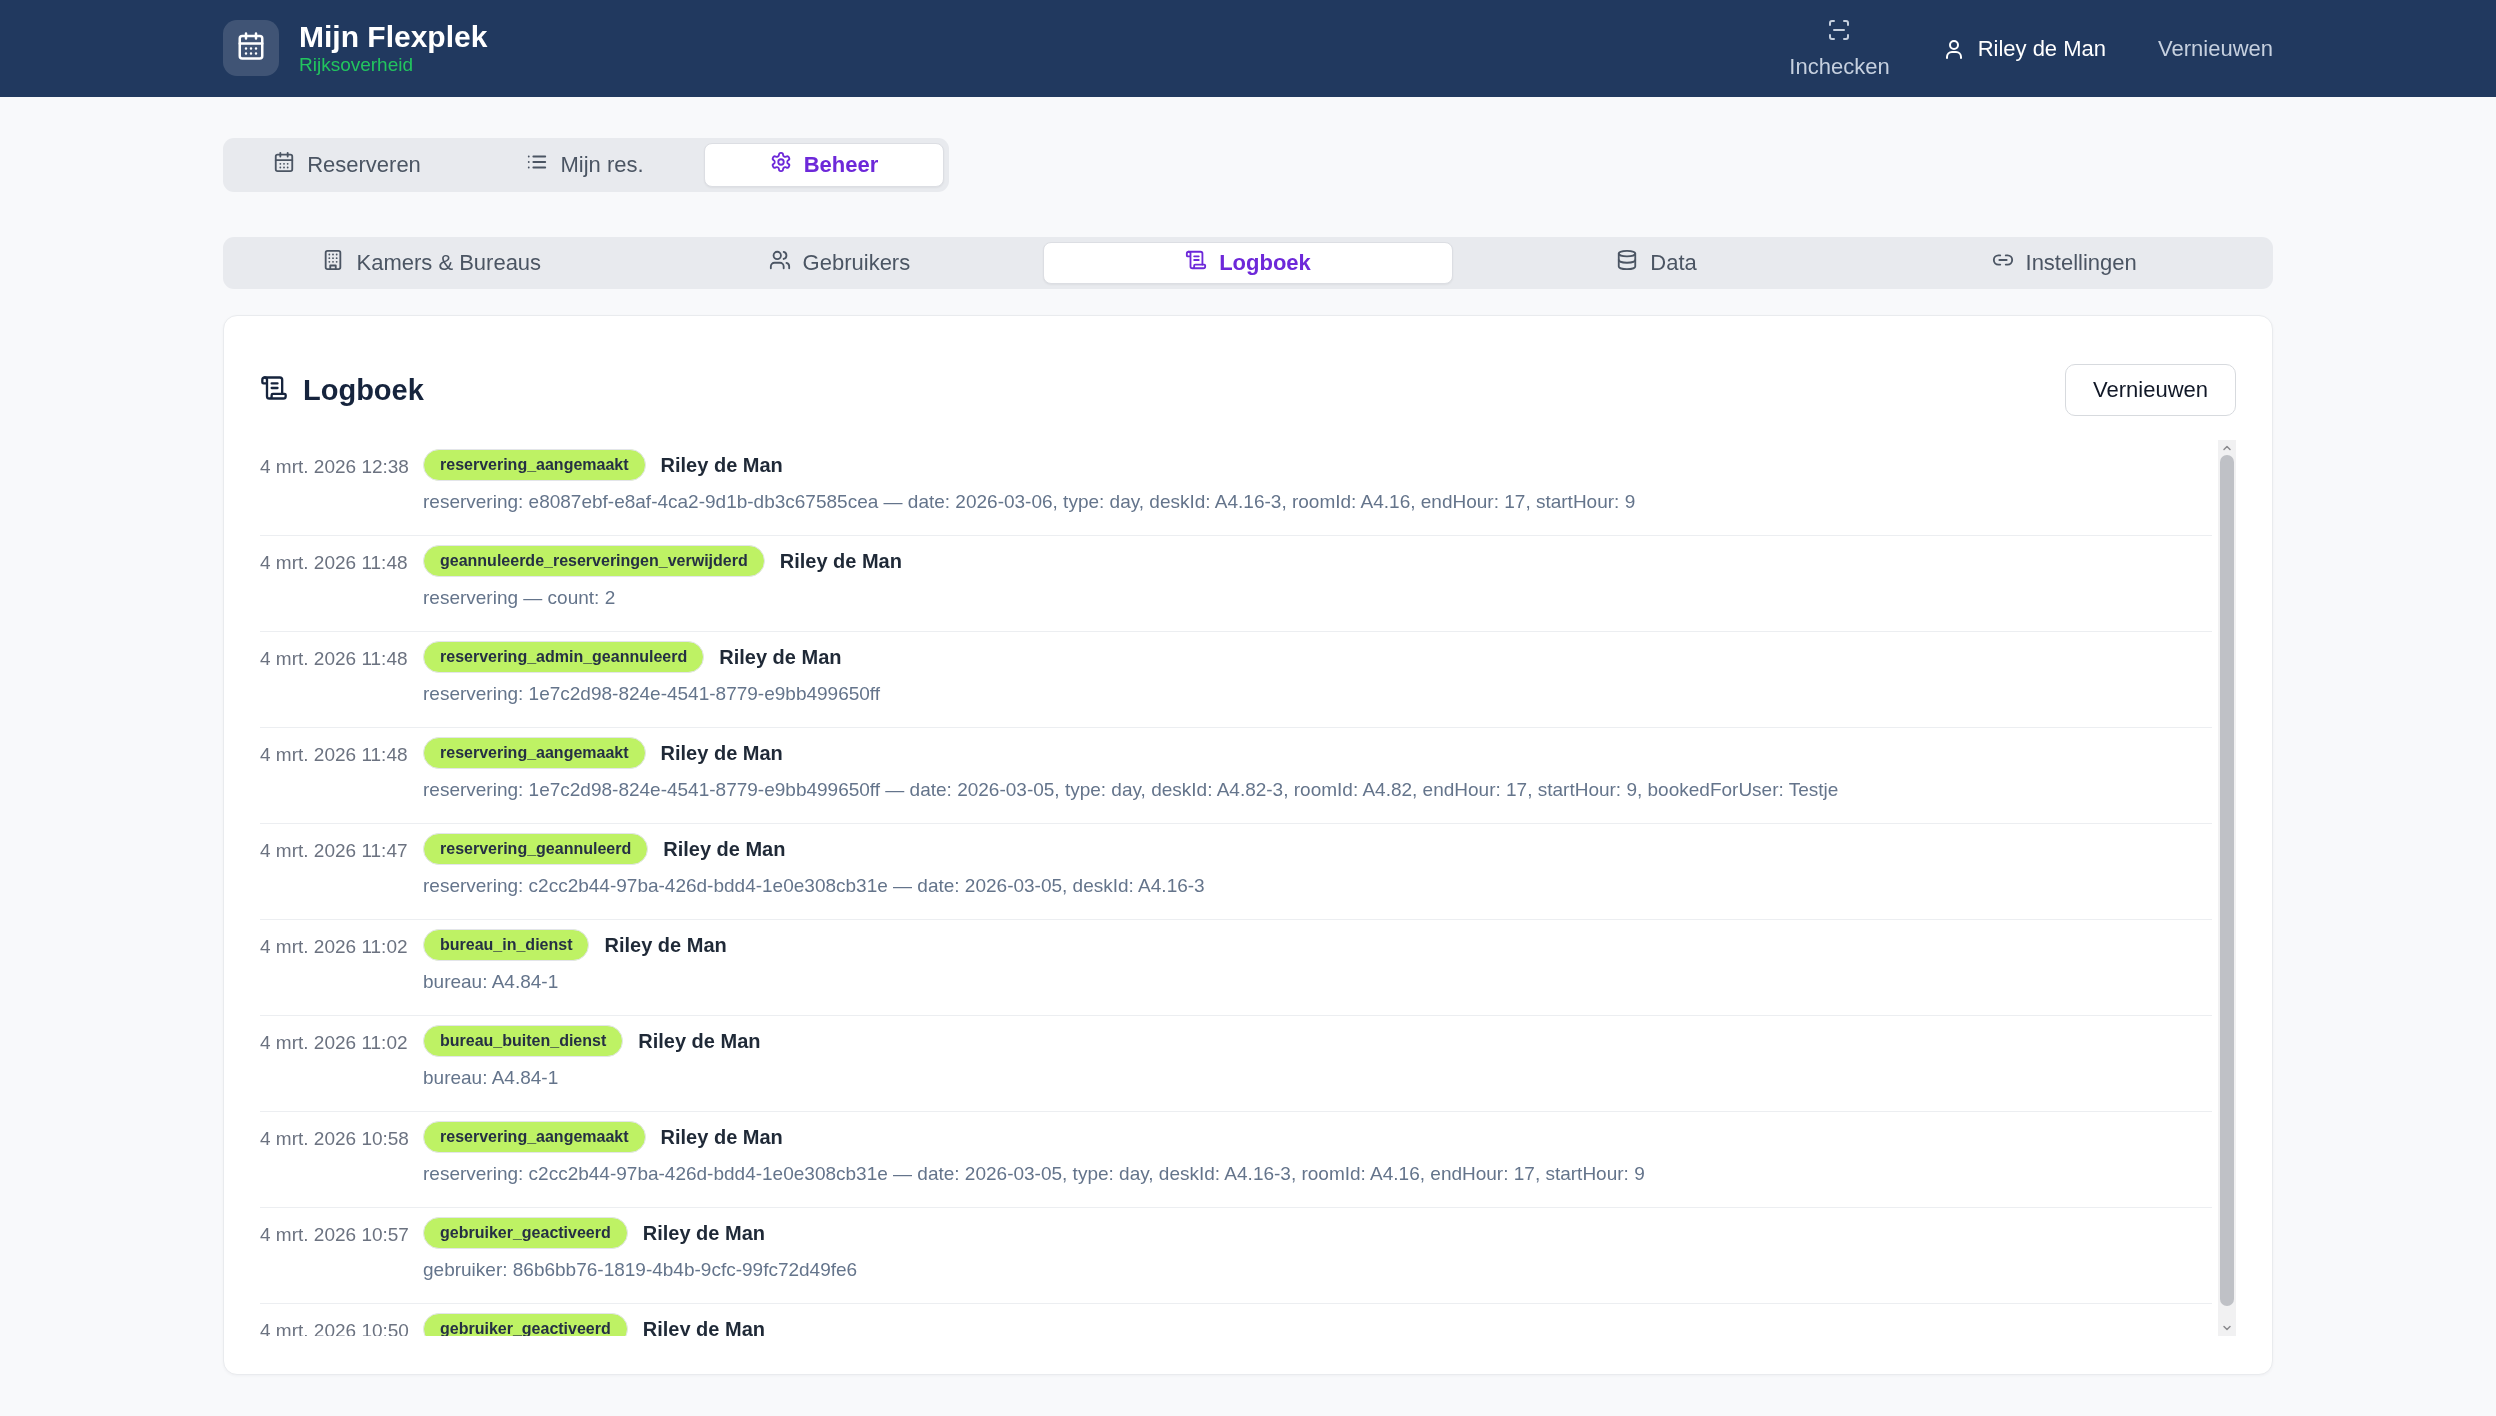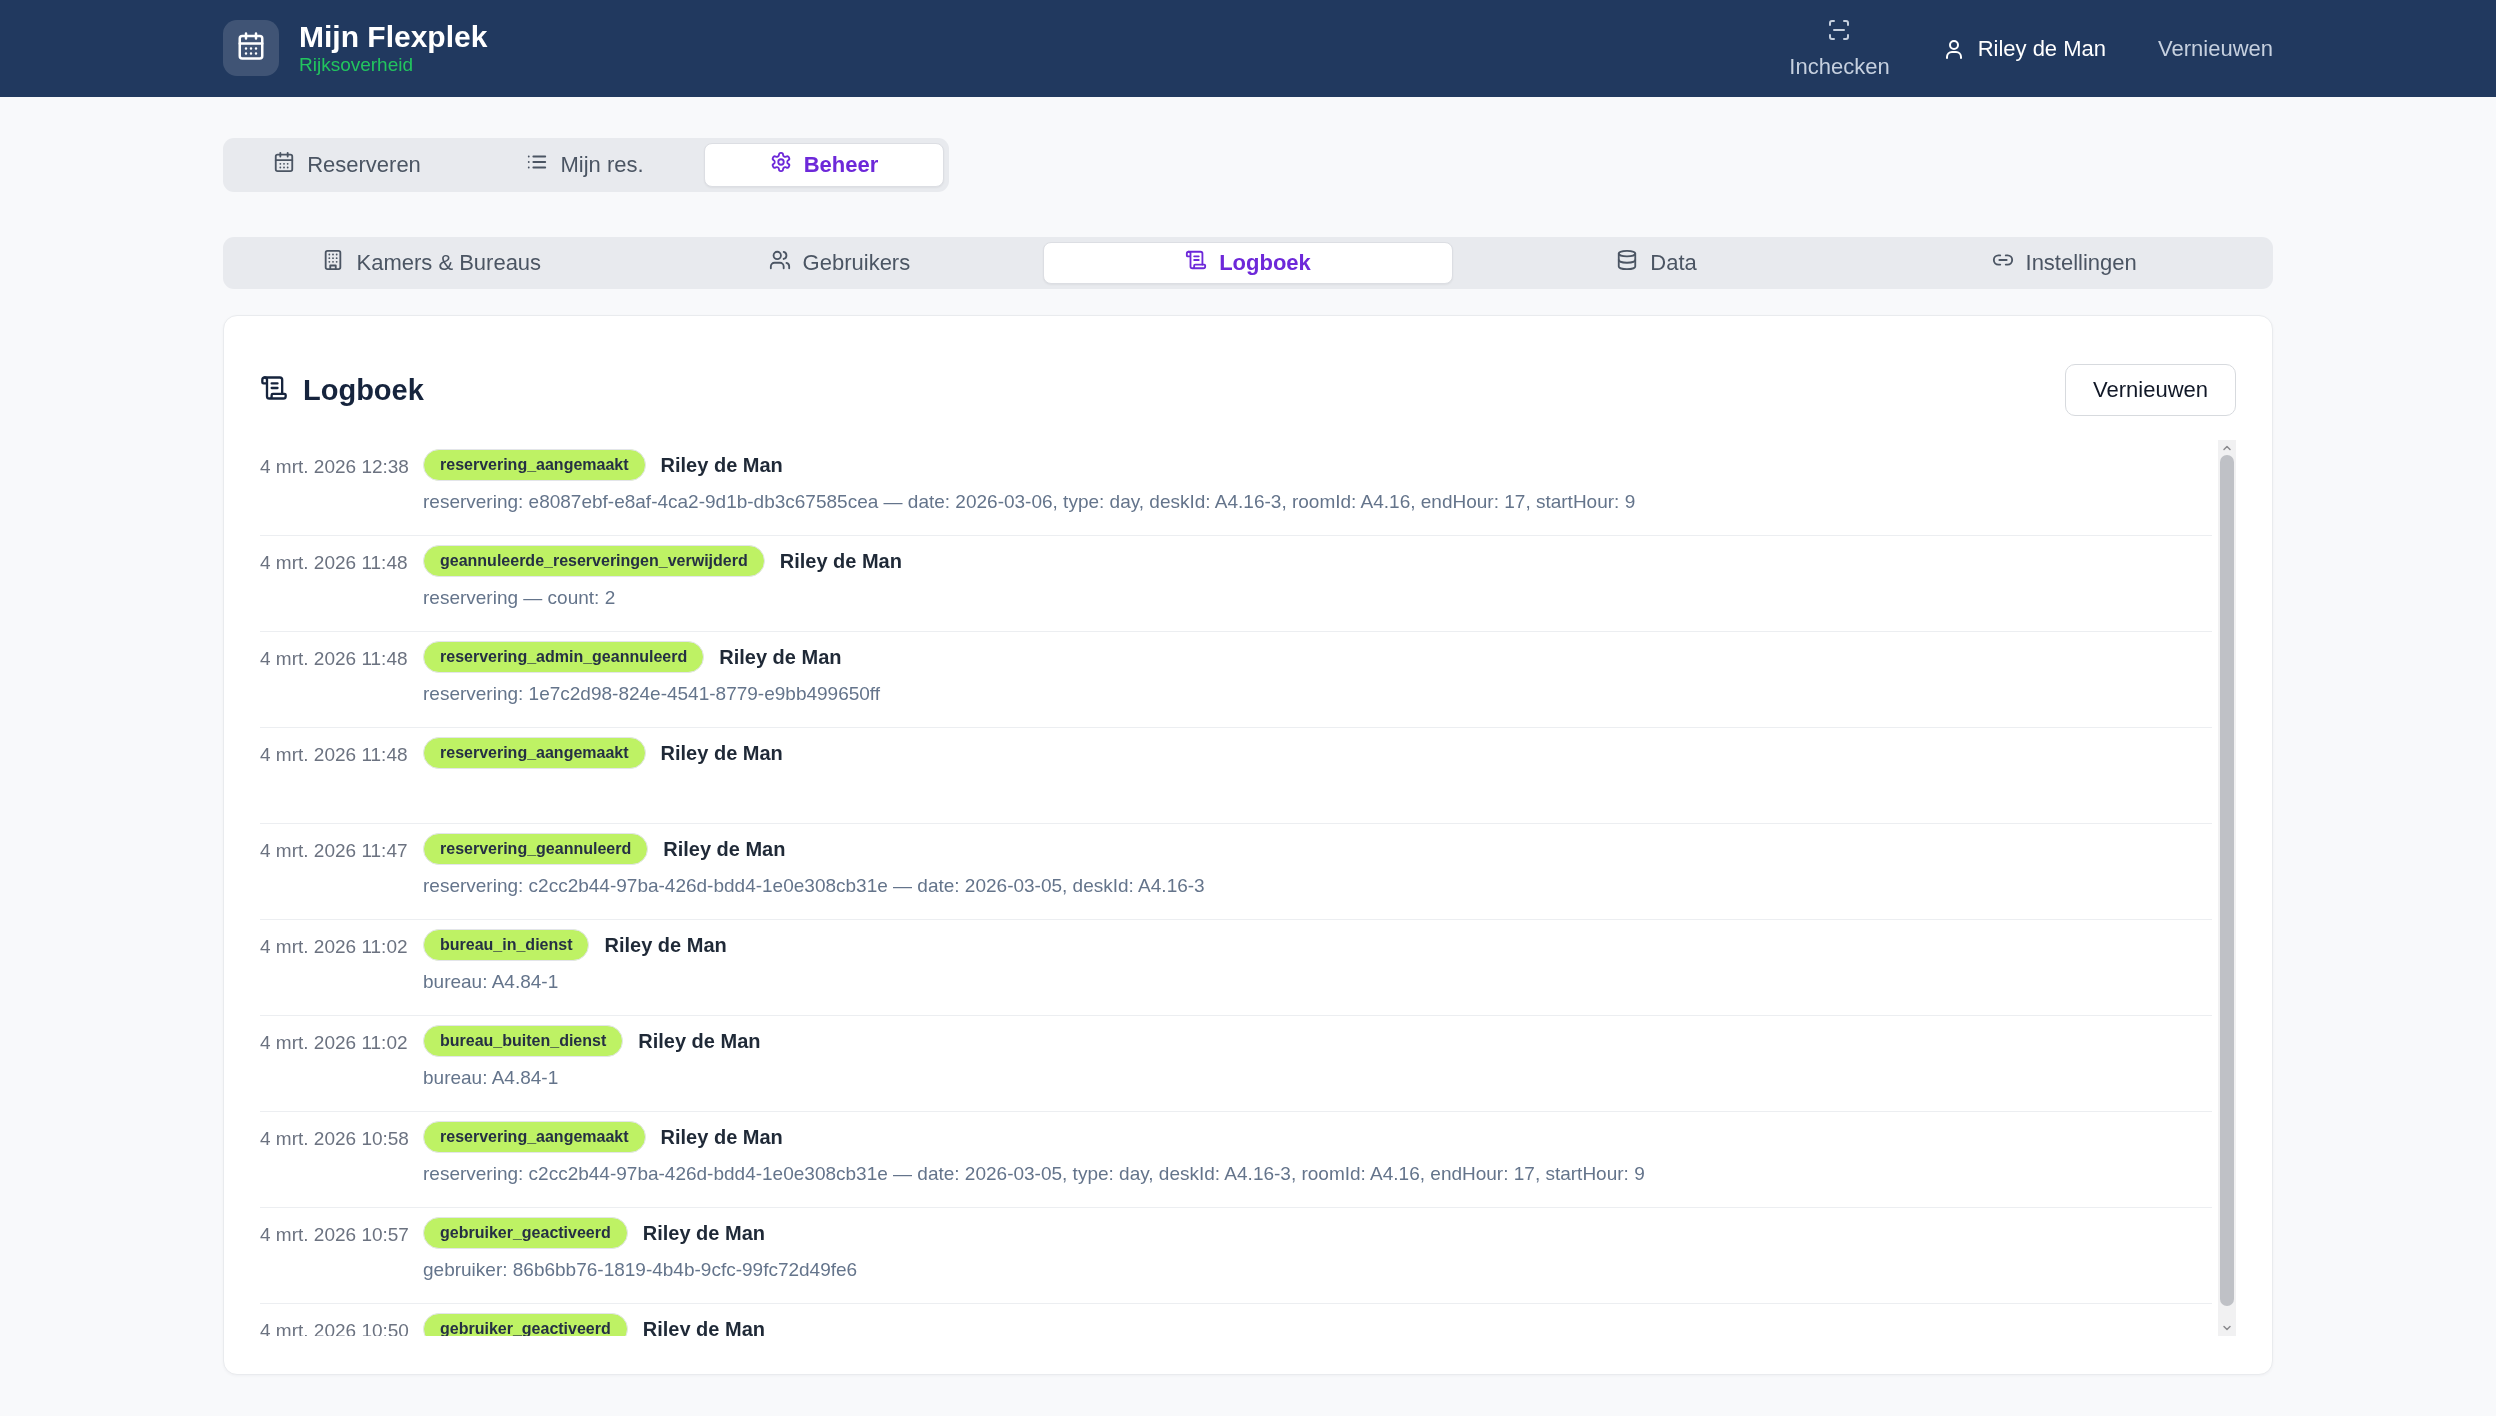--- a/index.html
+++ b/index.html
@@ -269,20 +269,21 @@
     </div>
   </div>
 
   <div class="entry">
     <div class="entry-ts">4 mrt. 2026 11:48</div>
     <div class="entry-main">
       <div class="entry-line1">
         <span class="entry-badge">reservering_aangemaakt</span>
         <span class="entry-actor">Riley de Man</span>
       </div>
+      <div class="entry-details">reservering: 1e7c2d98-824e-4541-8779-e9bb499650ff — date: 2026-03-05, type: day, deskId: A4.82-3, roomId: A4.82, endHour: 17, startHour: 9, bookedForUser: Testje</div>
     </div>
   </div>
 
   <div class="entry">
     <div class="entry-ts">4 mrt. 2026 11:47</div>
     <div class="entry-main">
       <div class="entry-line1">
         <span class="entry-badge">reservering_geannuleerd</span>
         <span class="entry-actor">Riley de Man</span>
       </div>

